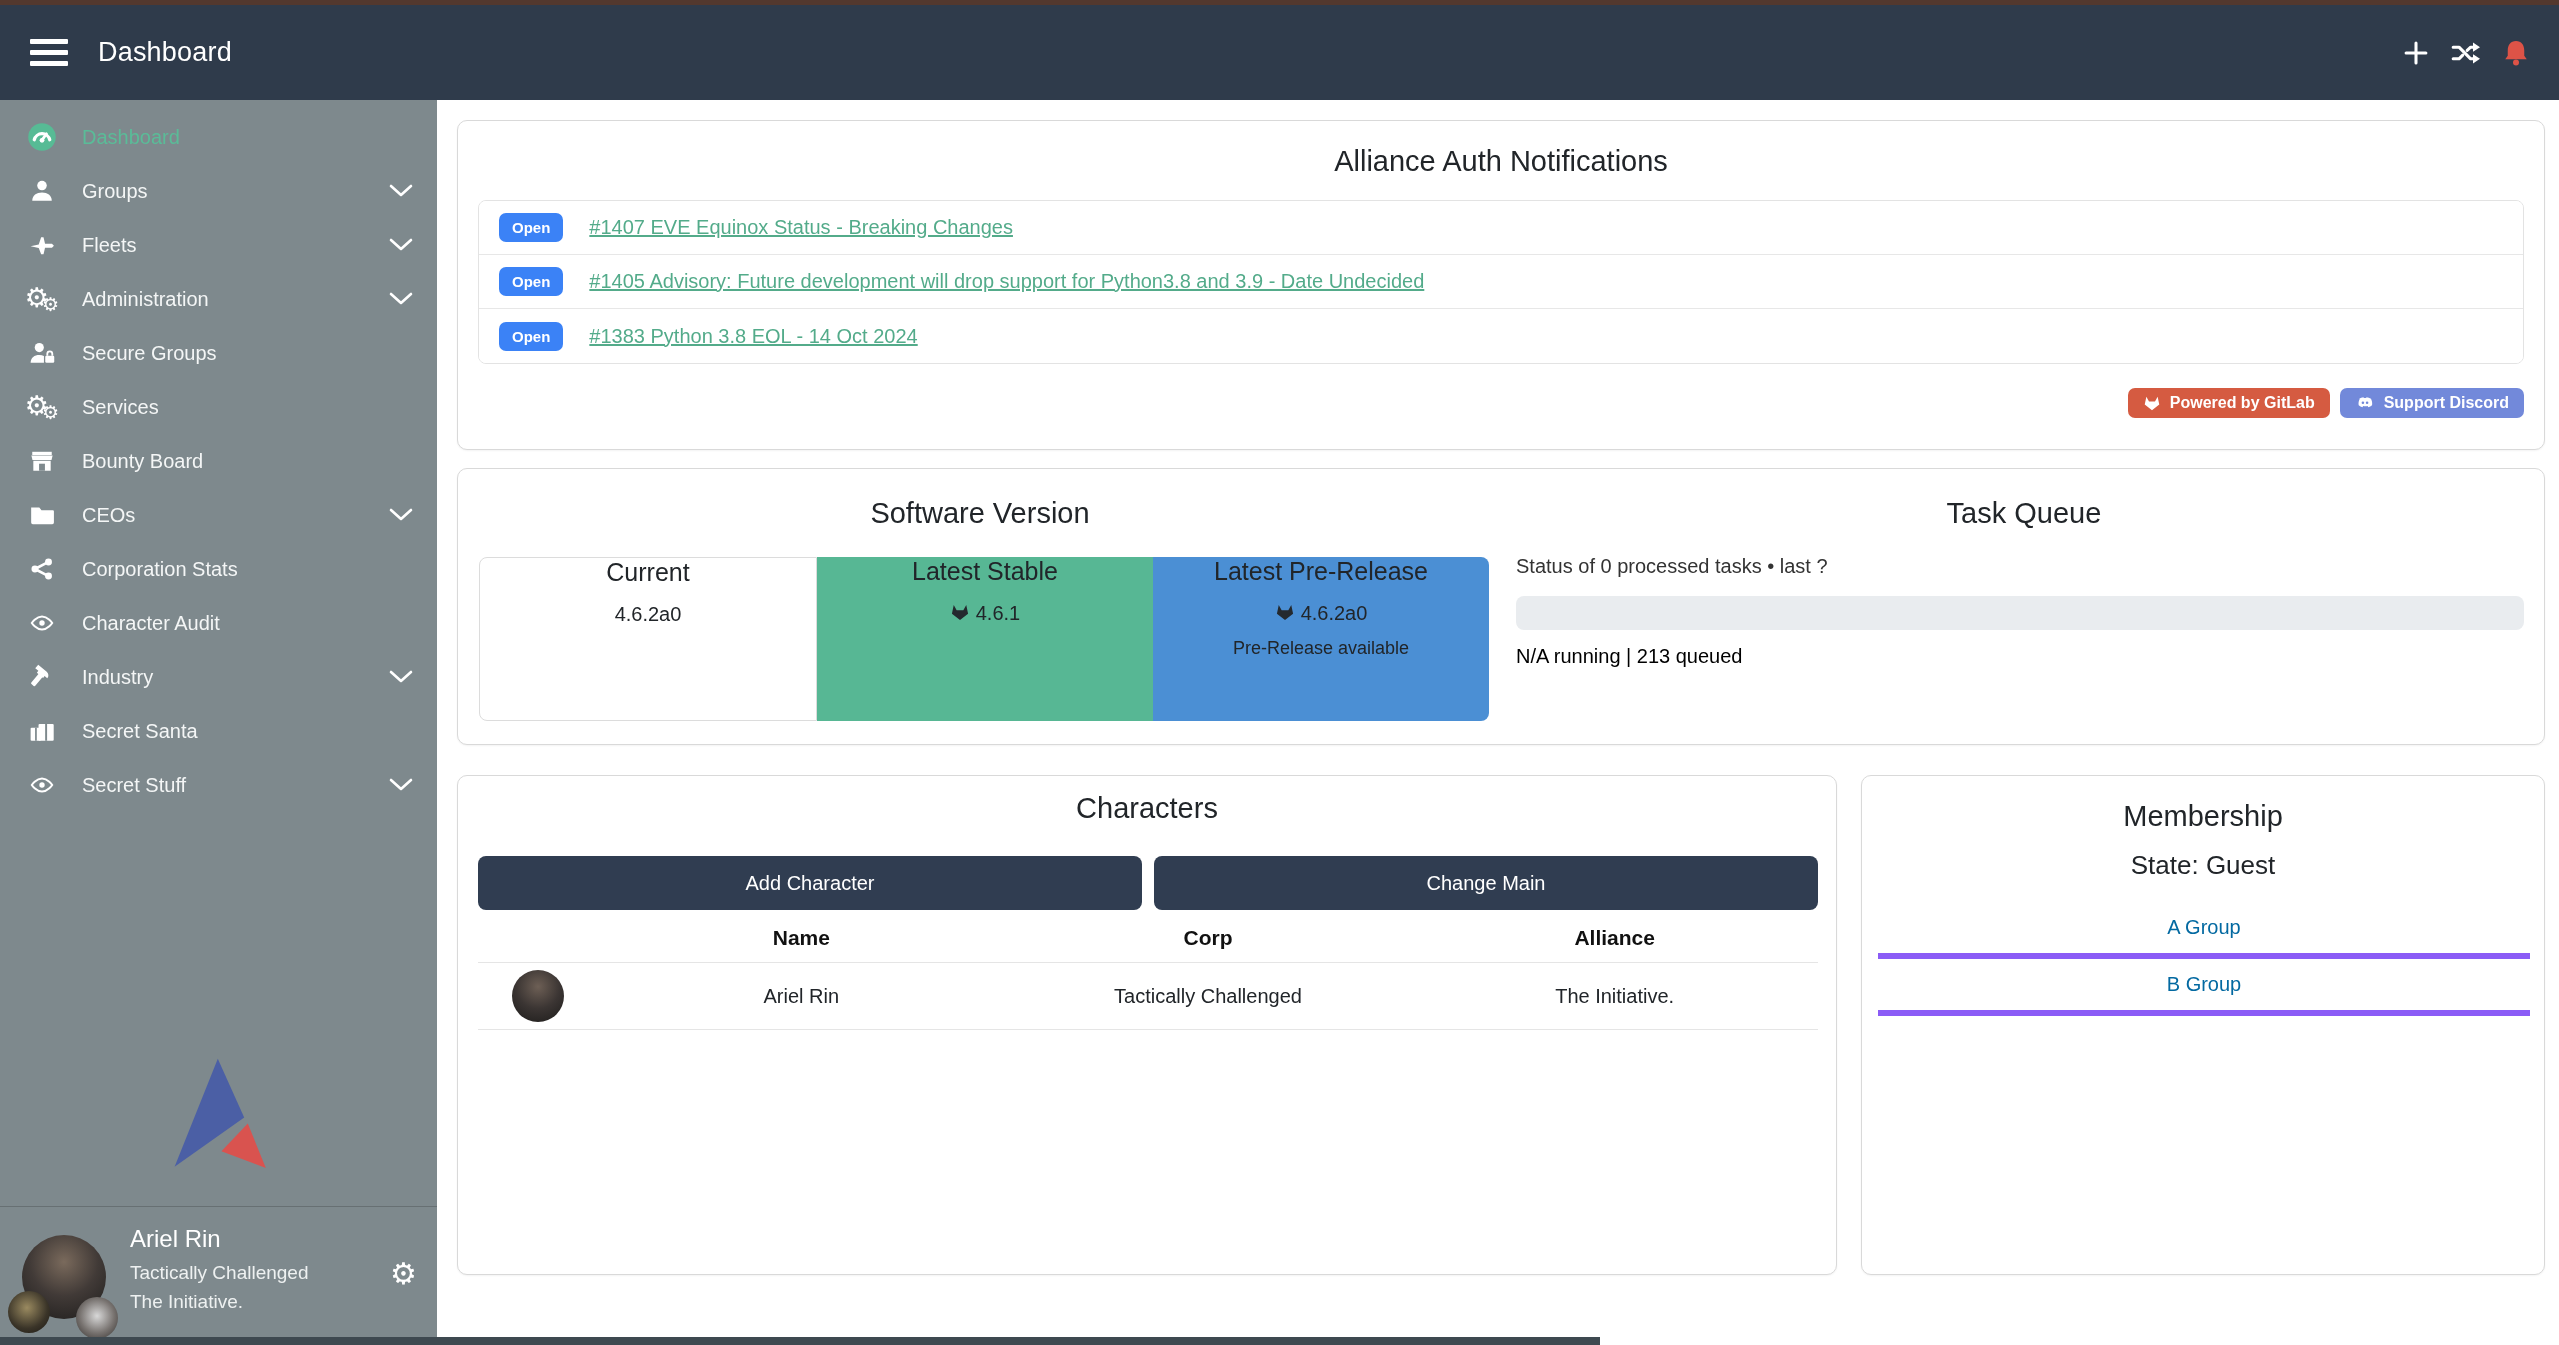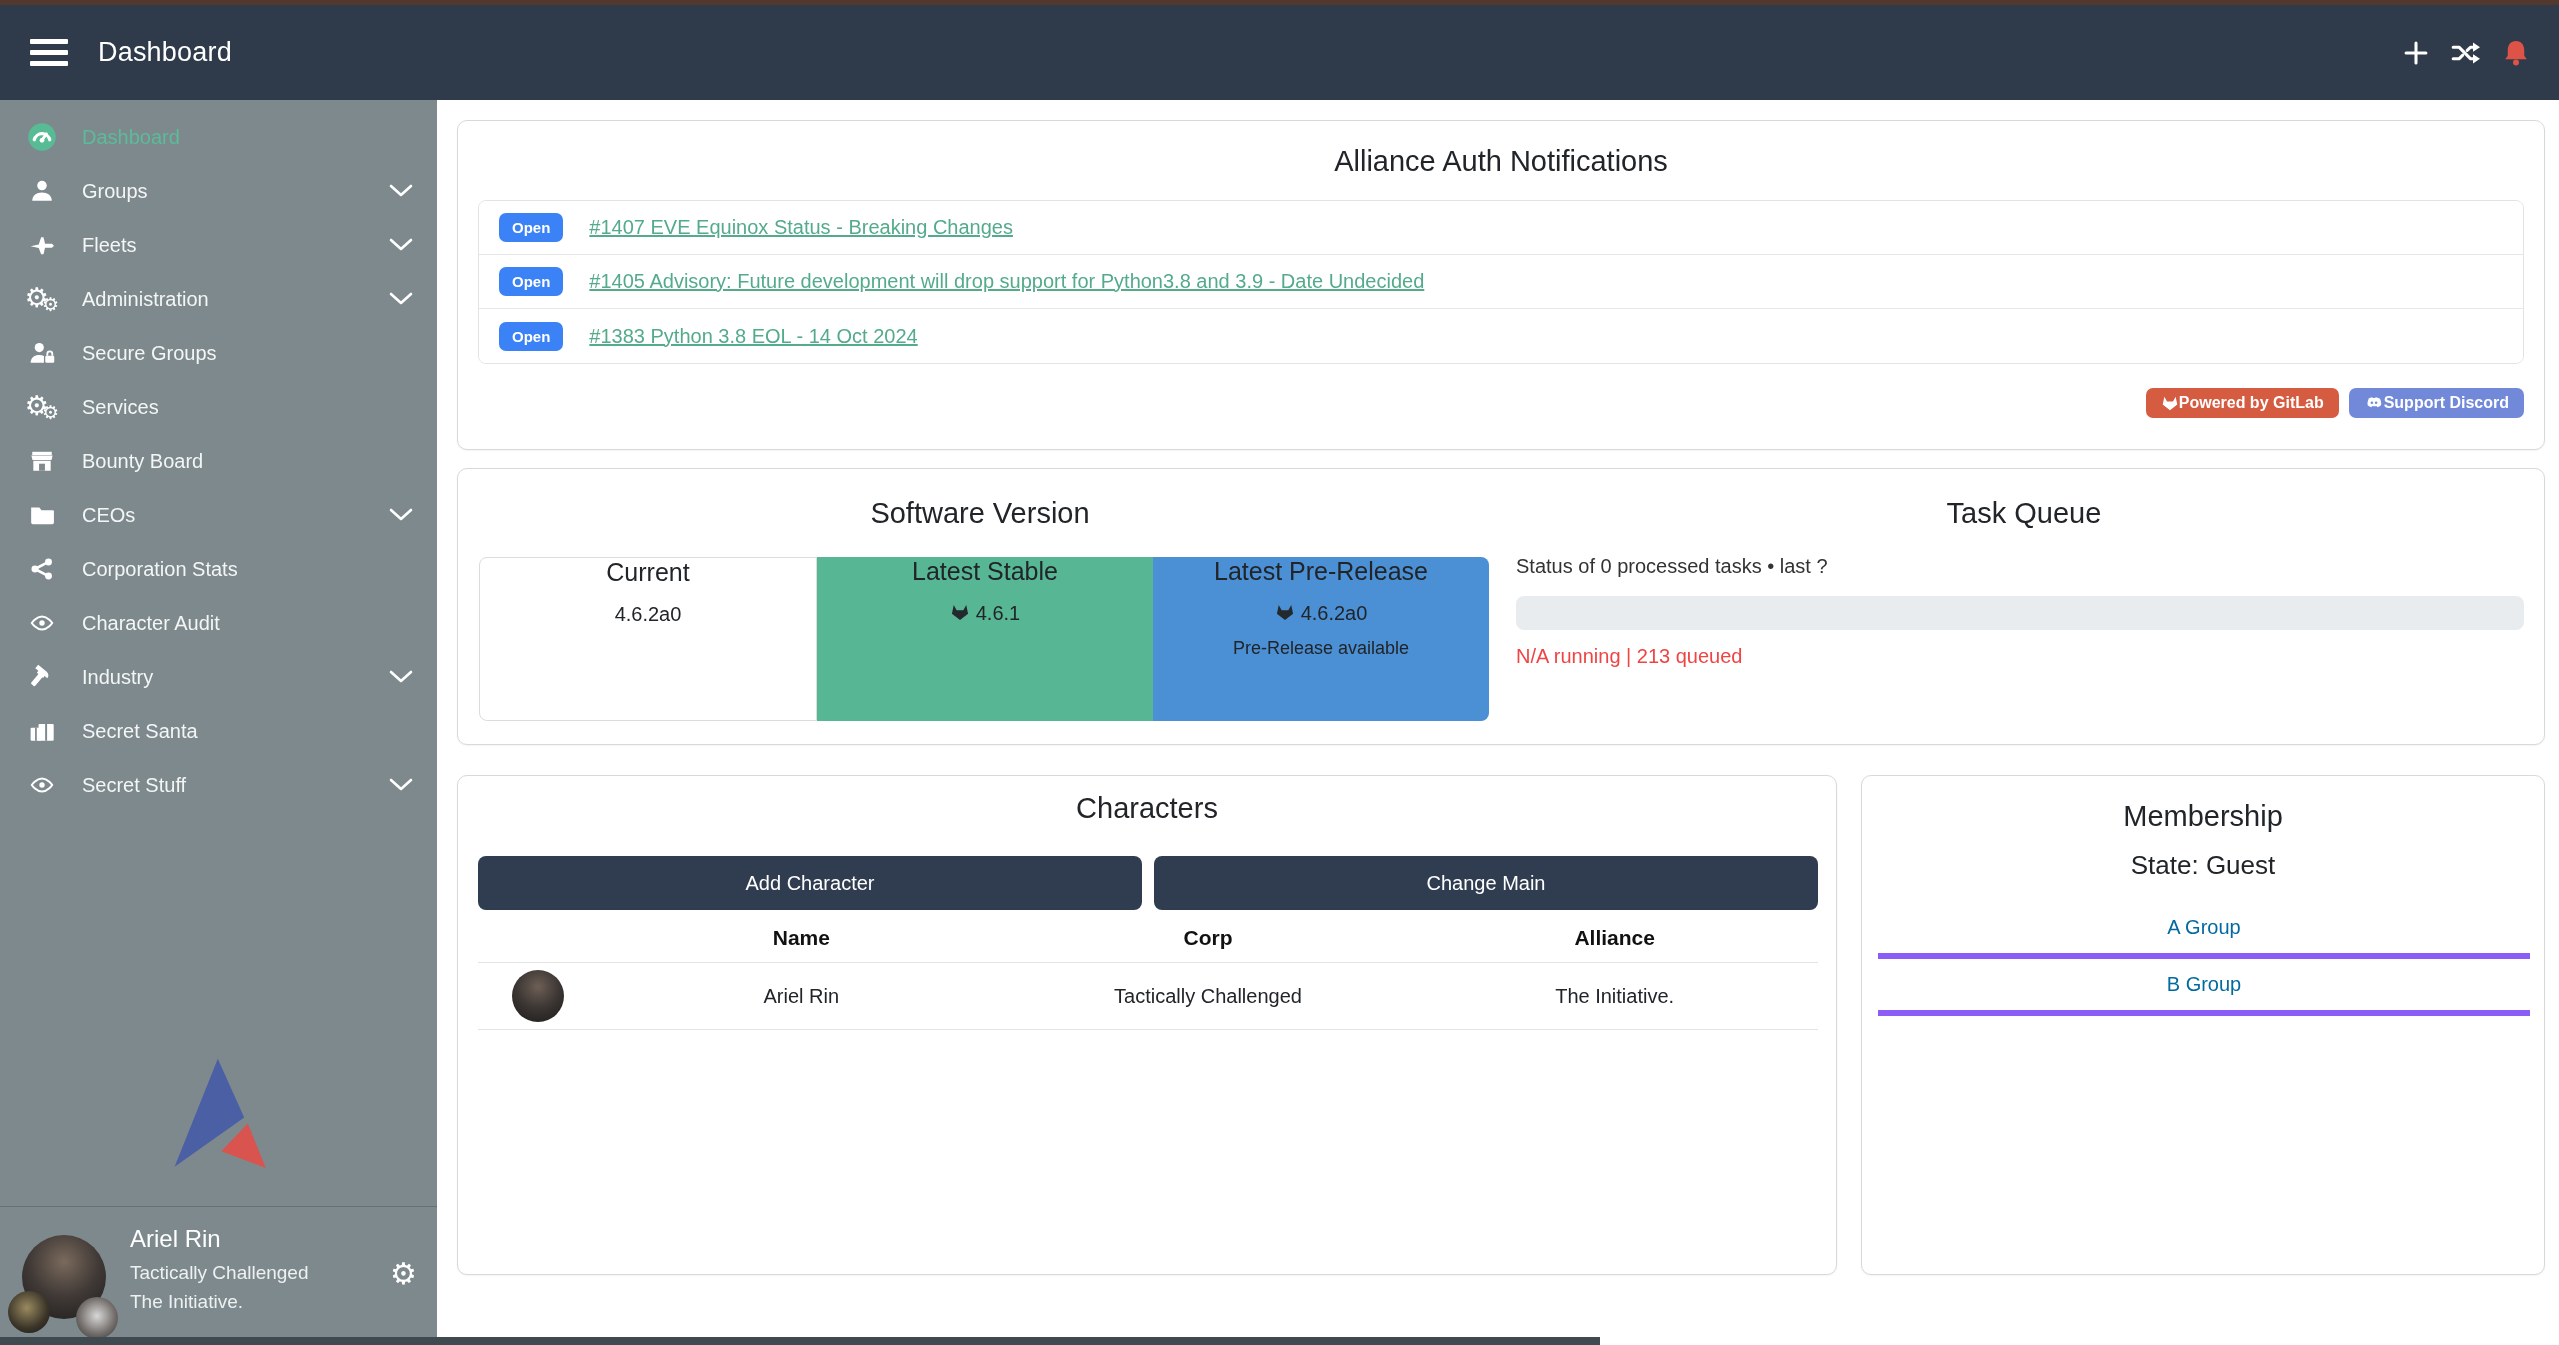--- a/index.html
+++ b/index.html
@@ -49,40 +49,40 @@
   .panel-title { text-align:center; font-size:29px; color:#212529; }
   
   .p-notif { left:457px; top:120px; width:2088px; height:330px; }
   .p-notif .panel-title { margin-top:24px; }
   .notif-list { margin:22px 20px 0; border:1px solid #e3e3e3; border-radius:8px; overflow:hidden; }
   .notif-row { display:flex; align-items:center; height:54px; padding:0 20px; border-bottom:1px solid #e7e7e7; background:#fff; }
   .notif-row:last-child { border-bottom:none; }
   .badge-open { background:#3b82f6; color:#fff; font-size:15px; font-weight:bold; padding:7px 13px; border-radius:7px; margin-right:26px; line-height:1; }
   .notif-link { color:#53ab8a; font-size:20px; text-decoration:underline; cursor:pointer; }
   .badge-row { display:flex; justify-content:flex-end; gap:10px; margin:24px 20px 0; }
-  .shield { display:inline-flex; align-items:center; color:#fff; font-size:16px; font-weight:bold; border-radius:7px; padding:6px 15px; cursor:pointer; }
+  .shield { display:inline-flex; align-items:center; gap:9px; color:#fff; font-size:16px; font-weight:bold; border-radius:7px; padding:6px 15px; cursor:pointer; }
   .shield.gitlab { background:#d55b41; }
   .shield.discord { background:#7289da; }
   
   .p-mid { left:457px; top:468px; width:2088px; height:277px; }
   .sv-half { position:absolute; left:0; top:0; width:1044px; height:100%; }
   .tq-half { position:absolute; left:1044px; top:0; width:1044px; height:100%; }
   .sv-half .panel-title, .tq-half .panel-title { margin-top:28px; }
   .sv-boxes { position:absolute; left:21px; top:88px; width:1010px; height:164px; display:flex; }
   .sv-box { flex:1; text-align:center; }
   .sv-box.current { background:#fff; border:1px solid #dcdcdc; border-radius:8px 0 0 8px; }
   .sv-box.stable { background:#57b794; }
   .sv-box.prerel { background:#4b8fd4; border-radius:0 8px 8px 0; }
   .sv-label { font-size:25px; color:#212529; }
   .sv-version { font-size:20px; margin-top:16px; display:flex; align-items:flex-start; justify-content:center; gap:6px; color:#212529; }
   .sv-note { font-size:18px; margin-top:13px; color:#212529; }
   .tq-status { position:absolute; left:14px; top:86px; font-size:20px; color:#333; }
   .tq-bar { position:absolute; left:14px; top:127px; width:1008px; height:34px; background:#e9ecef; border-radius:8px; overflow:hidden; }
   .tq-fill { height:100%; background:#53b68e; width:0%; }
-  .tq-counts { position:absolute; left:14px; top:176px; font-size:20px; color:#ef4444; }
+  .tq-counts { position:absolute; left:14px; top:176px; font-size:20px; color:#000000; }
   
   .p-chars { left:457px; top:775px; width:1380px; height:500px; }
   .p-chars .panel-title { margin-top:16px; }
   .btn-row { position:absolute; left:20px; top:80px; width:1340px; display:flex; gap:12px; }
   .btn-dark { flex:1; height:54px; background:#303d51; border-radius:8px; color:#fff; font-size:20px; display:flex; align-items:center; justify-content:center; cursor:pointer; }
   .char-table { position:absolute; left:20px; top:138px; width:1340px; }
   .char-head { display:grid; grid-template-columns:120px 1fr 1fr 1fr; height:48px; align-items:center; text-align:center; font-weight:bold; font-size:21px; color:#111; }
   .char-row { display:grid; grid-template-columns:120px 1fr 1fr 1fr; height:68px; align-items:center; text-align:center; font-size:20px; color:#212529; border-top:1px solid #e5e5e5; border-bottom:1px solid #e5e5e5; }
   .avatar-char {
     width:52px; height:52px; border-radius:50%; justify-self:center;

